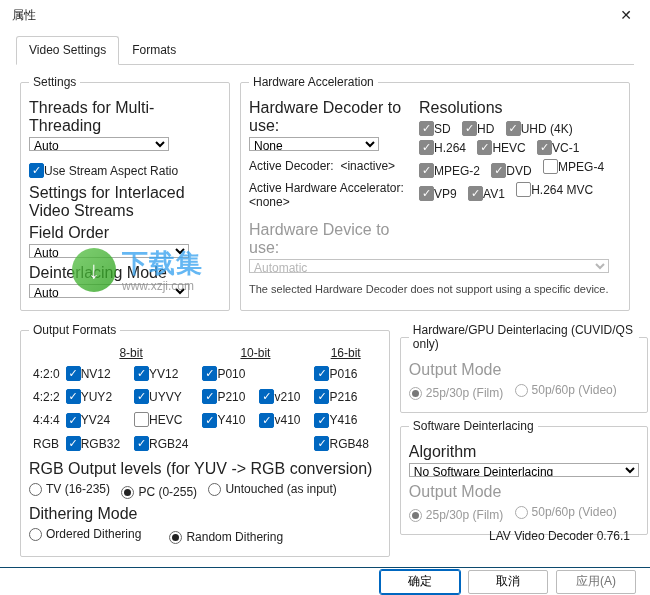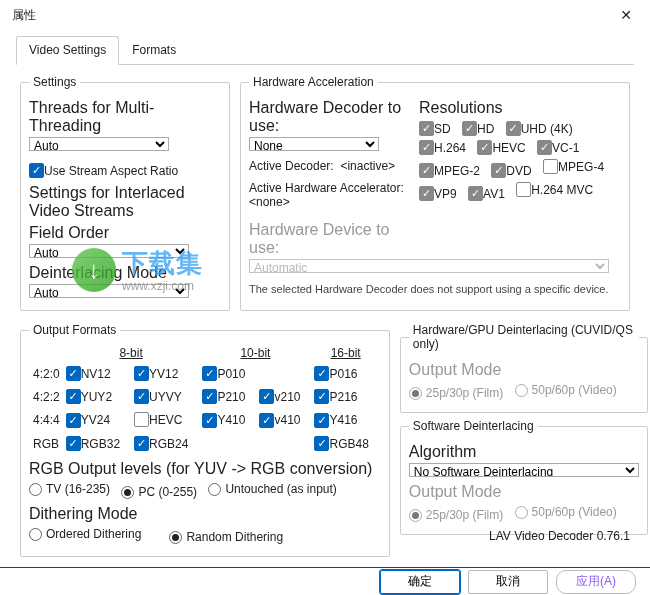--- a/index.html
+++ b/index.html
@@ -36,21 +36,21 @@
 .mid-row { display: flex; gap: 10px; margin-top: 6px; }
 .fmt-box { width: 350px; }
 .fmt-table { width: 100%; font-size: 12px; }
 .fmt-table td { padding: 1px 2px; white-space: nowrap; }
 .hdr { text-decoration: underline; text-align: center; }
 .right-box { flex: 1; }
 .hwnote { font-size: 11px; margin-top: 8px; color: #444; }
 .bottom-bar { position: absolute; bottom: 0; left: 0; right: 0; height: 28px; border-top: 1px solid #0c4a6e; display: flex; align-items: center; justify-content: flex-end; gap: 8px; padding: 0 14px; background: #fff; }
 .btn { min-width: 80px; height: 24px; border: 1px solid #bbb; background: #fff; font-size: 12px; border-radius: 2px; }
 .btn.primary { border: 1px solid #0067c0; outline: 1px solid #0067c0; }
-.btn.disabled { color: #8b5cf6; border-radius: 10px; }
+.btn.disabled { color: #737373; }
 .sys-tray { margin-top: 8px; display: flex; align-items: center; gap: 4px; }
 .version { position: absolute; right: 20px; bottom: 52px; font-size: 12px; }
 .wm { position: absolute; top: 246px; left: 72px; pointer-events: none; display: flex; align-items: center; gap: 6px; opacity: 0.78; }
 .wm-logo { width: 44px; height: 44px; border-radius: 50%; background: linear-gradient(135deg, #5cc24a, #2aa01b); display: flex; align-items: center; justify-content: center; color: #fff; font-size: 24px; font-weight: bold; }
 .wm-txt1 { font-size: 26px; font-weight: 600; color: #3aa4f0; letter-spacing: 1px; }
 .wm-txt2 { font-size: 12px; color: #888; margin-top: -2px; }
 </style>
 </head>
 <body>
 

